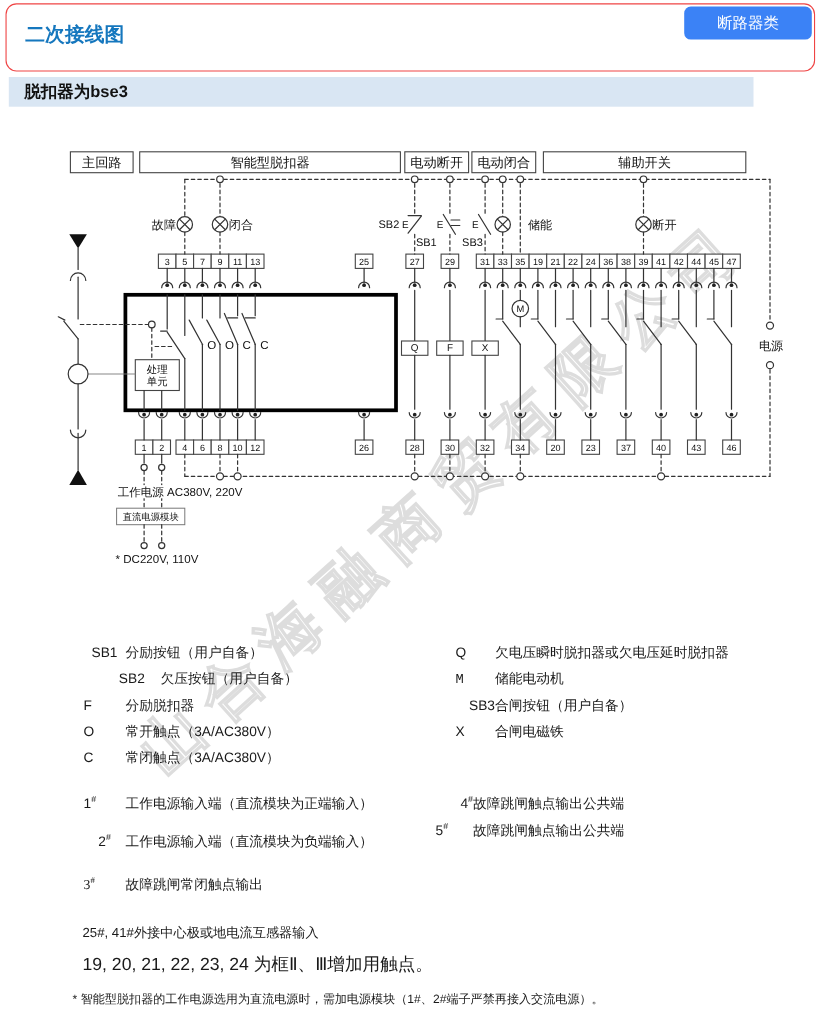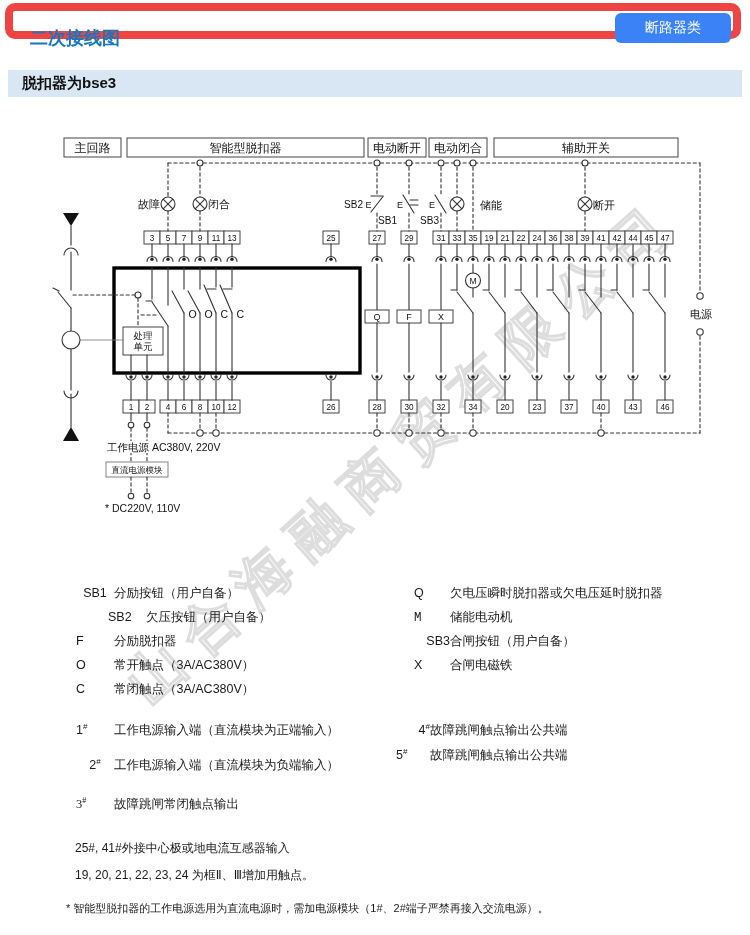--- a/index.html
+++ b/index.html
@@ -1,23 +1,23 @@
 <!DOCTYPE html>
 <html><head>
 <meta charset="utf-8">
 <style>
   html,body{margin:0;padding:0;}
   body{width:750px;height:935px;position:relative;background:#fff;
        font-family:"Liberation Sans","DejaVu Sans",sans-serif;overflow:hidden;}
-  .titlebar{position:absolute;left:5px;top:3px;width:736px;height:36px;
-            border:8px solid #ef4444;border-radius:10px;box-sizing:border-box;background:#fff;}
+  .titlebar{position:absolute;left:5px;top:3px;width:736px;height:62px;
+            border:1px solid #ef4444;border-radius:10px;box-sizing:border-box;background:#fff;}
   .title{position:absolute;left:17px;top:15px;font-size:18px;font-weight:bold;color:#1577be;}
   .tab{position:absolute;right:2px;top:2px;width:116px;height:30px;background:#3b82f6;
        border-radius:6px;color:#fff;font-size:14px;display:flex;align-items:center;justify-content:center;}
-  .sectionbar{position:absolute;left:8px;top:70px;width:734px;height:27px;background:#d9e6f3;
+  .sectionbar{position:absolute;left:8px;top:70px;width:677px;height:27px;background:#d9e6f3;
               display:flex;align-items:center;padding-left:14px;box-sizing:border-box;
               font-weight:bold;font-size:15px;color:#111;}
   #diagram{position:absolute;left:0;top:0;}
   .w{stroke:#333;stroke-width:1.1;fill:none;stroke-linecap:round;}
   .d{stroke-dasharray:3.2 2.7;}
   .thick{stroke:#000;stroke-width:3.4;fill:none;}
   .thin{stroke:#777;stroke-width:0.8;}
   .cell{fill:#fff;stroke:#444;stroke-width:1;}
   .cell2{fill:#fff;stroke:#777;stroke-width:0.9;}
   .open{fill:#fff;stroke:#333;stroke-width:1.1;}
@@ -489,15 +489,15 @@
   </div>
 <div id="pins">
     <div class="lrow" style="left: 76px; top: 722px;"><span class="term" style="width: 38px;">1<sup>#</sup></span><span>工作电源输入端（直流模块为正端输入）</span></div>
     <div class="lrow" style="left: 76px; top: 757px; text-align: center;"><span class="term" style="width: 38px;">2<sup>#</sup></span><span>工作电源输入端（直流模块为负端输入）</span></div>
     <div class="lrow" style="left: 76px; top: 796px; font-family: Liberation Serif, serif;"><span class="term" style="width: 38px;">3<sup>#</sup></span><span>故障跳闸常闭触点输出</span></div>
     <div class="lrow" style="left: 396px; top: 722px; text-align: right;"><span class="term" style="width: 34px;">4<sup>#</sup></span><span>故障跳闸触点输出公共端</span></div>
     <div class="lrow" style="left: 396px; top: 747px;"><span class="term" style="width: 34px;">5<sup>#</sup></span><span>故障跳闸触点输出公共端</span></div>
   </div>
 <div id="notes">
     <div class="nrow" style="left: 75px; top: 840px; font-size: 12px;">25#, 41#外接中心极或地电流互感器输入</div>
-    <div class="nrow" style="left: 75px; top: 867px; font-size: 12px;">19, 20, 21, 22, 23, 24 为框Ⅱ、Ⅲ增加用触点。</div>
+    <div class="nrow" style="left: 75px; top: 867px; font-size: 16px;">19, 20, 21, 22, 23, 24 为框Ⅱ、Ⅲ增加用触点。</div>
     <div class="nrow" style="left: 66px; top: 901px; font-size: 11px;">* 智能型脱扣器的工作电源选用为直流电源时，需加电源模块（1#、2#端子严禁再接入交流电源）。</div>
   </div>
 
 </body></html>

